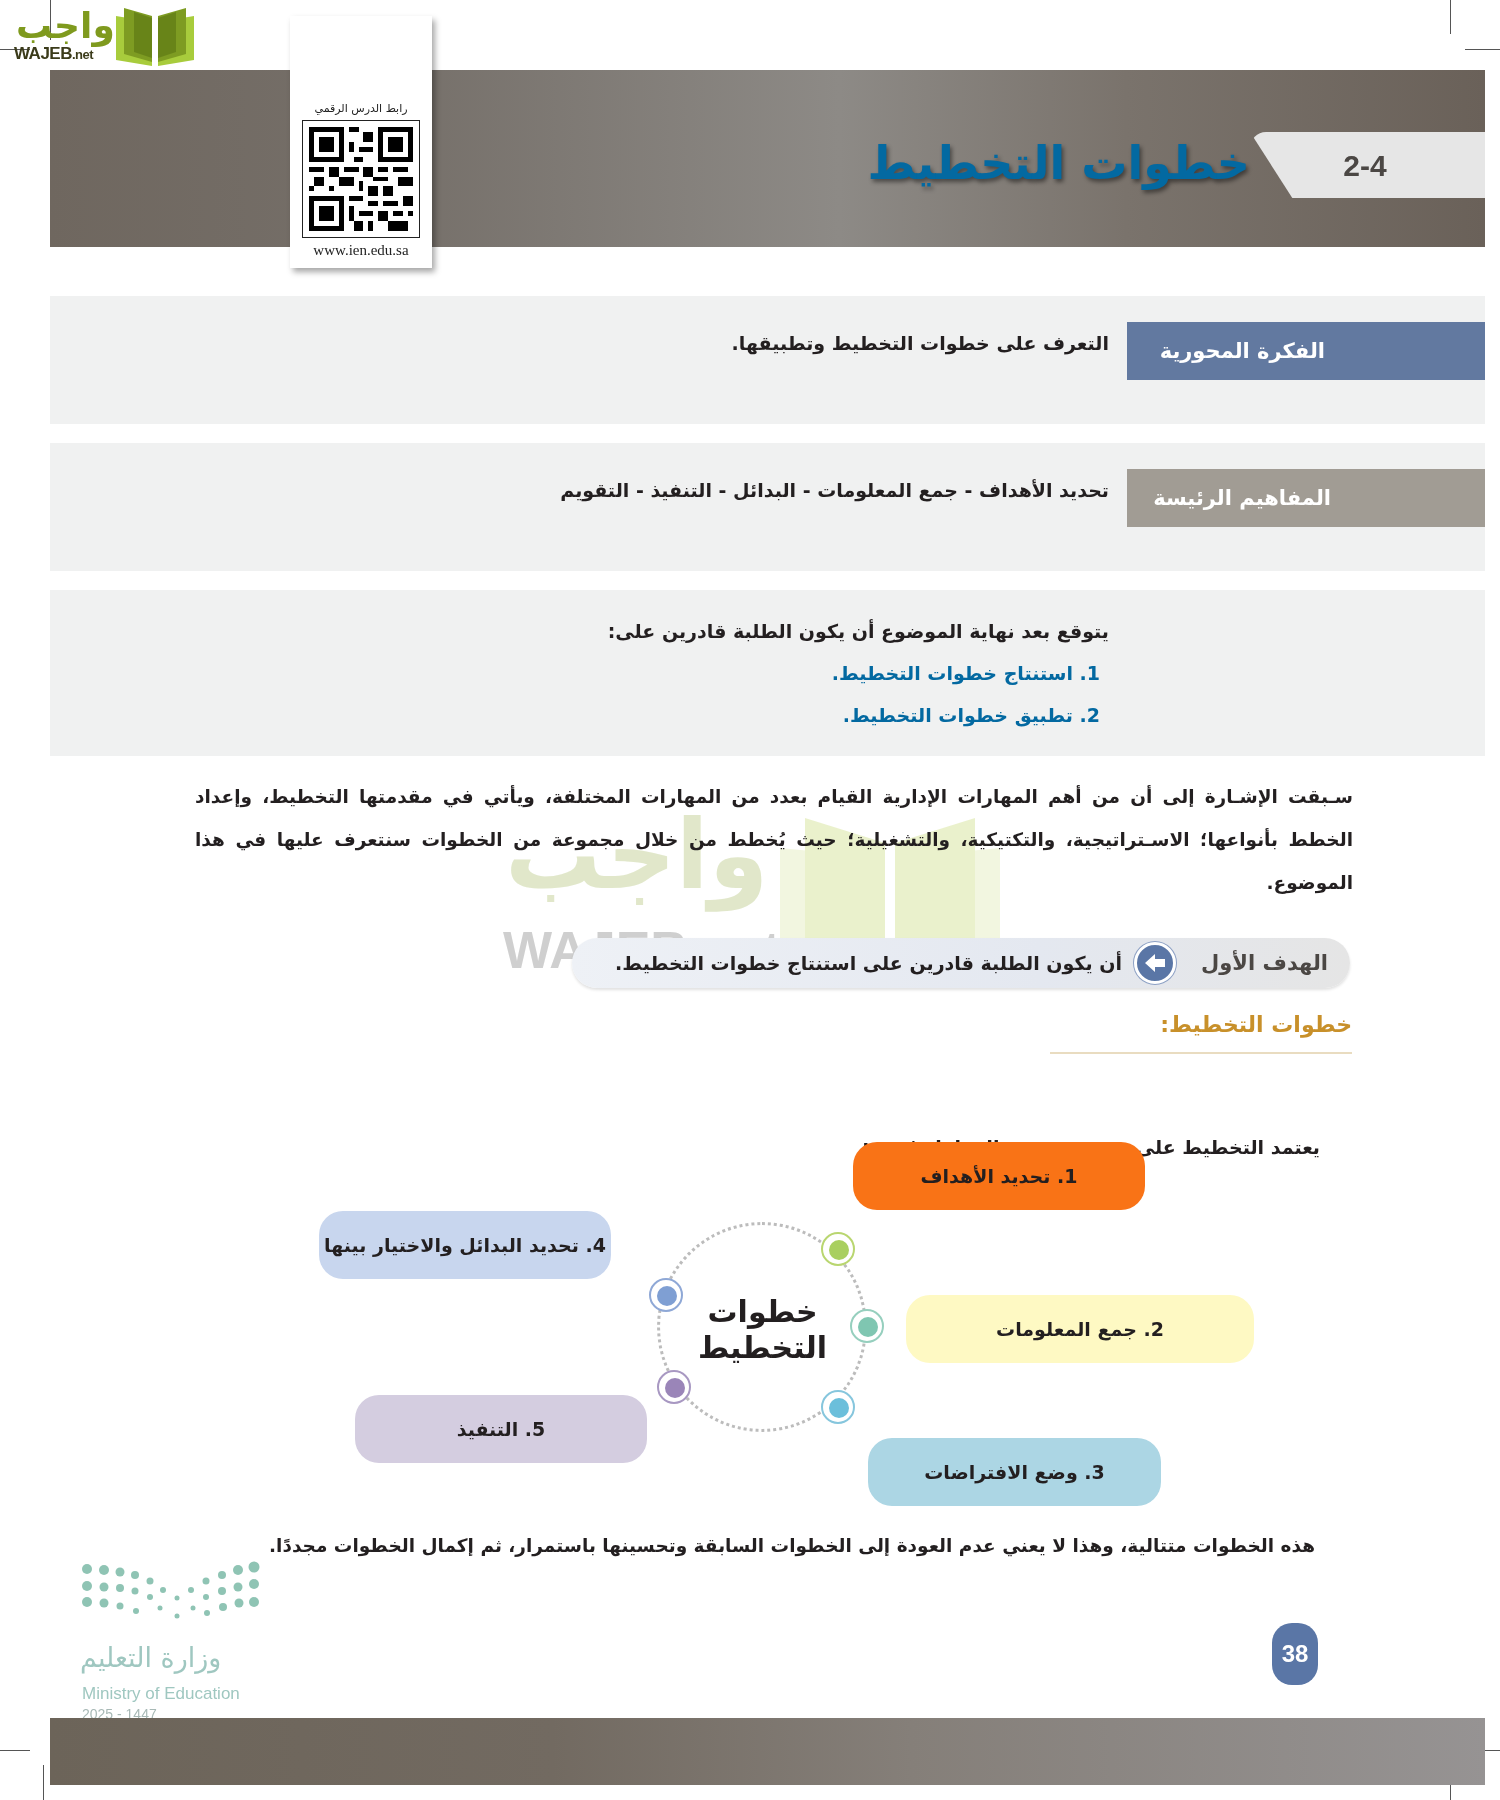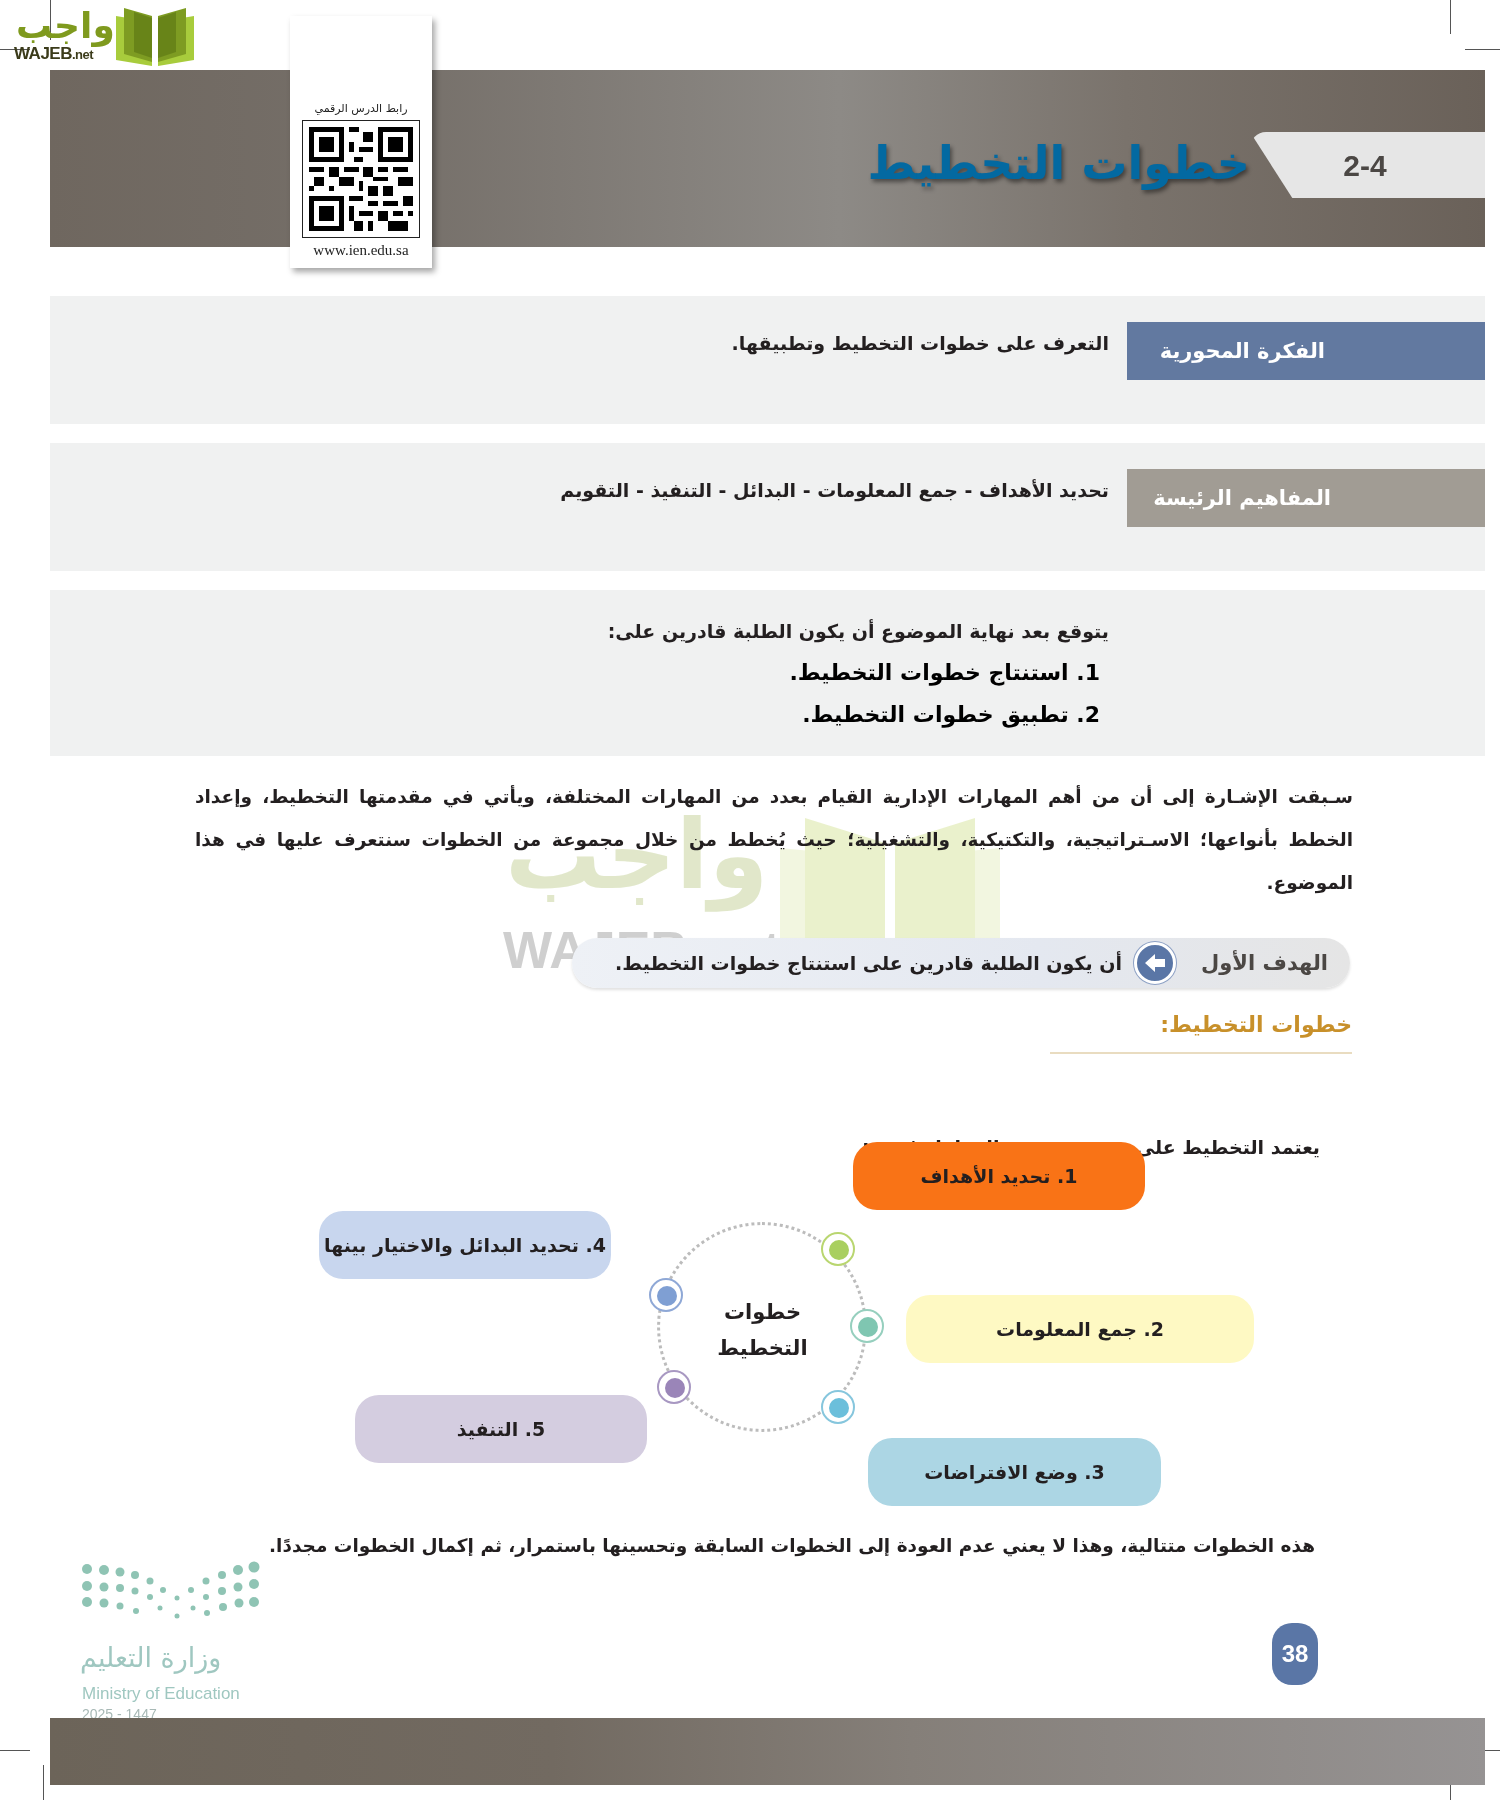--- a/index.html
+++ b/index.html
@@ -35,21 +35,21 @@
   .qr-code { position: absolute; left: 12px; top: 104px; width: 118px; height: 118px; border: 1px solid #222; padding: 6px; background:#fff; }
   .qr-url { position: absolute; top: 226px; left: 0; width: 142px; text-align: center;
     font-family: "Liberation Serif", serif; font-size: 15px; color: #222; }
 
   
   .panel { left: 50px; width: 1435px; background: #f0f1f1; }
   .panel-label { position: absolute; right: 0; width: 358px; height: 58px; color: #fff; font-size: 21px; font-weight: bold;
     text-align: right; padding-right: 160px; line-height: 58px; direction: rtl; }
   .panel-label span { display: inline-block; }
   .panel-text { position: absolute; right: 376px; font-size: 19px; font-weight: bold; direction: rtl; text-align: right; white-space: nowrap; }
-  .goal-list { position: absolute; right: 385px; direction: rtl; text-align: right; font-size: 22px; font-weight: bold; color: #000000; }
+  .goal-list { position: absolute; right: 385px; direction: rtl; text-align: right; font-size: 19px; font-weight: bold; color: #0369a1; }
   .goal-list div { height: 42px; line-height: 42px; }
 
   
   .para { left: 195px; top: 775px; width: 1158px; font-size: 18.5px; font-weight: bold; line-height: 43px;
     direction: rtl; text-align: justify; text-align-last: right; color: #231f20; }
 
   
   .goal-pill { left: 572px; top: 938px; width: 778px; height: 50px; border-radius: 25px;
     background: linear-gradient(90deg, #eef1f6 0%, #e4e8f0 60%, #e5e5e5 100%); box-shadow: 0 2px 3px rgba(0,0,0,0.12); }
   .goal-pill-label { position: absolute; right: 22px; top: 0; height: 50px; line-height: 50px; font-size: 21px; font-weight: bold; color: #4b4744; direction: rtl; margin-left: 48px; }
@@ -61,21 +61,21 @@
   .sec-heading { left: 1050px; top: 1012px; width: 302px; height: 42px; text-align: right; direction: rtl;
     font-size: 22px; font-weight: bold; color: #c8902a; border-bottom: 2px solid #e9dcc0; }
   .intro { left: 700px; top: 1136px; width: 620px; text-align: right; direction: rtl; font-size: 19px; font-weight: bold; color: #231f20; }
 
   
   .step { position: absolute; height: 68px; border-radius: 24px; direction: rtl; text-align: center;
     font-size: 19px; font-weight: bold; color: #231f20; line-height: 68px; }
   .ring { position: absolute; width: 34px; height: 34px; border-radius: 50%; background: #fff; }
   .ring i { position: absolute; left: 6px; top: 6px; width: 20px; height: 20px; border-radius: 50%; display: block; }
   .hub { left: 657px; top: 1222px; width: 210px; height: 210px; border-radius: 50%; border: 3px dotted #bcbcbc; }
-  .hub-text { left: 680px; top: 1294px; width: 165px; text-align: center; font-size: 21px; font-weight: bold; line-height: 36px; color: #231f20; direction: rtl; }
+  .hub-text { left: 680px; top: 1294px; width: 165px; text-align: center; font-size: 30px; font-weight: bold; line-height: 36px; color: #231f20; direction: rtl; }
 
   .closing { left: 215px; top: 1535px; width: 1100px; text-align: right; direction: rtl; font-size: 18.5px; font-weight: bold; color: #231f20; white-space: nowrap; }
 
   
   .moe { left: 80px; top: 1560px; width: 200px; height: 160px; }
   .moe-ar { position: absolute; left: 0; top: 82px; width: 186px; text-align: left; font-size: 27px; color: #9fc7c0; direction: rtl; }
   .moe-en { position: absolute; left: 2px; top: 124px; font-family: "Liberation Sans", sans-serif; font-size: 17px; color: #9fc7c0; }
   .moe-year { position: absolute; left: 2px; top: 146px; font-family: "Liberation Sans", sans-serif; font-size: 14px; color: #a8b9b6; }
 
   .page-num { left: 1272px; top: 1623px; width: 46px; height: 62px; border-radius: 20px; background: #5a76a6;

